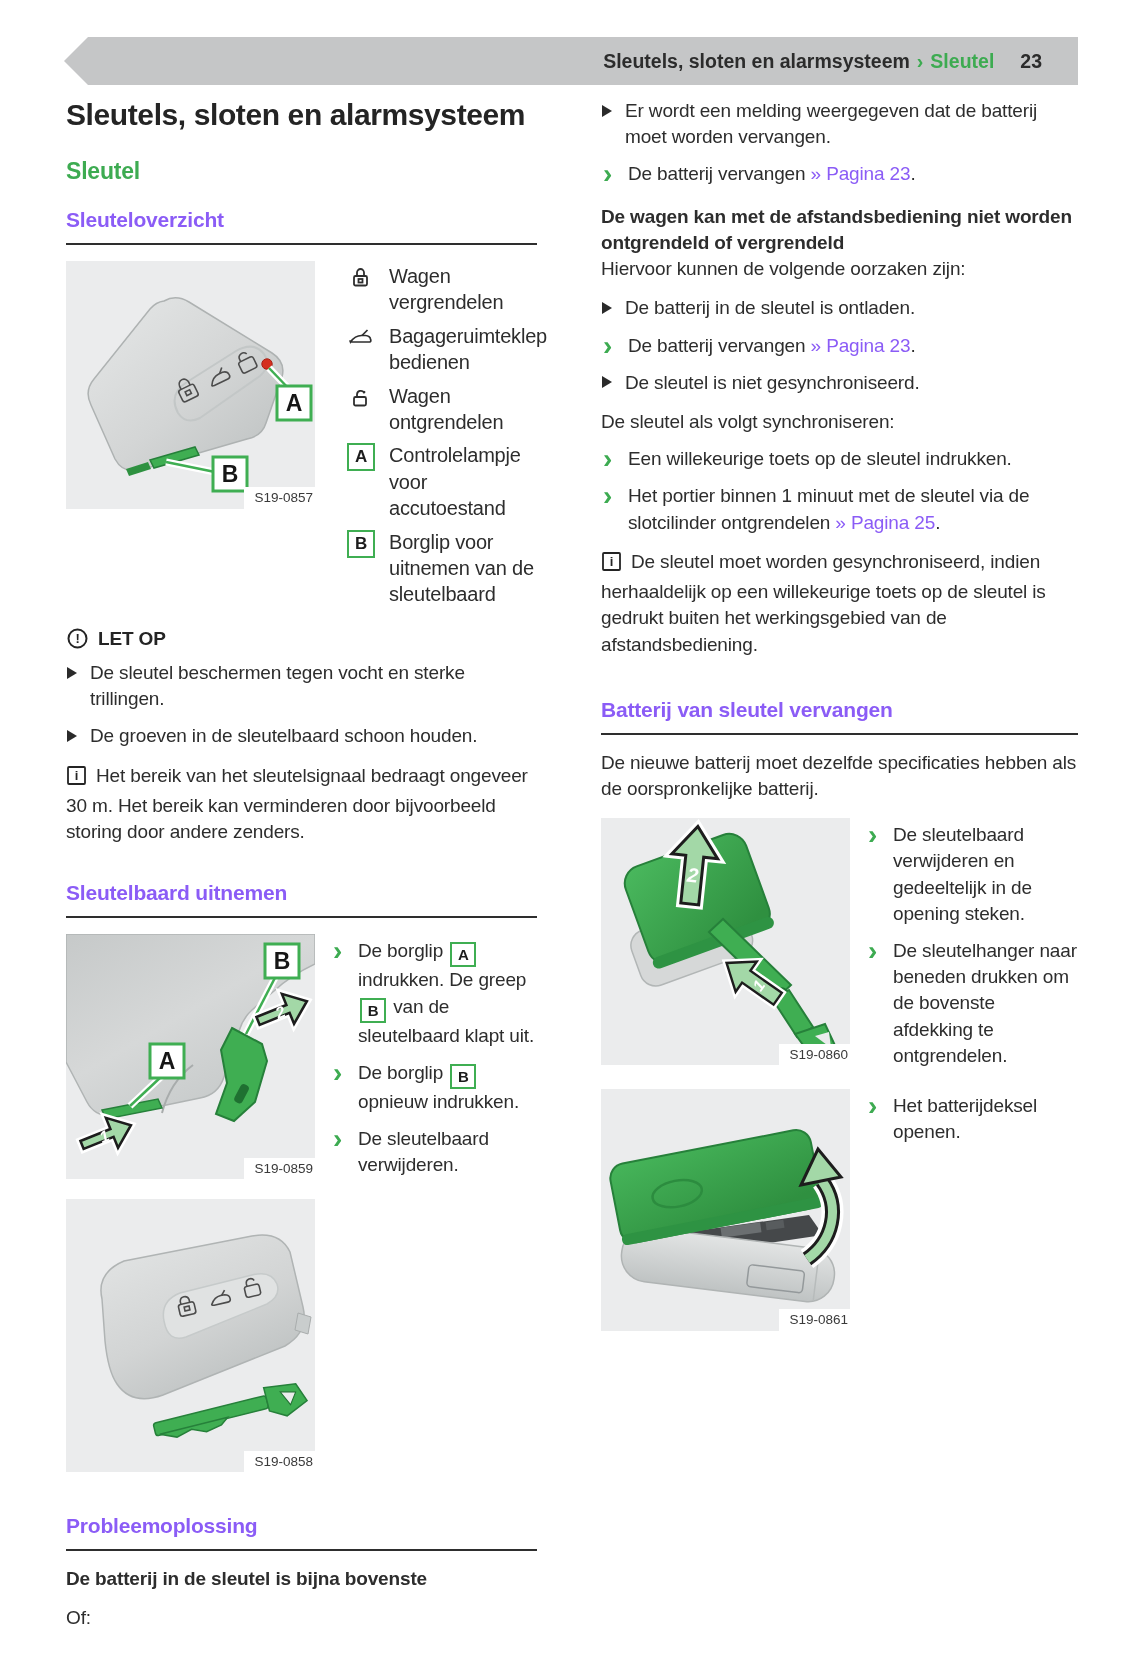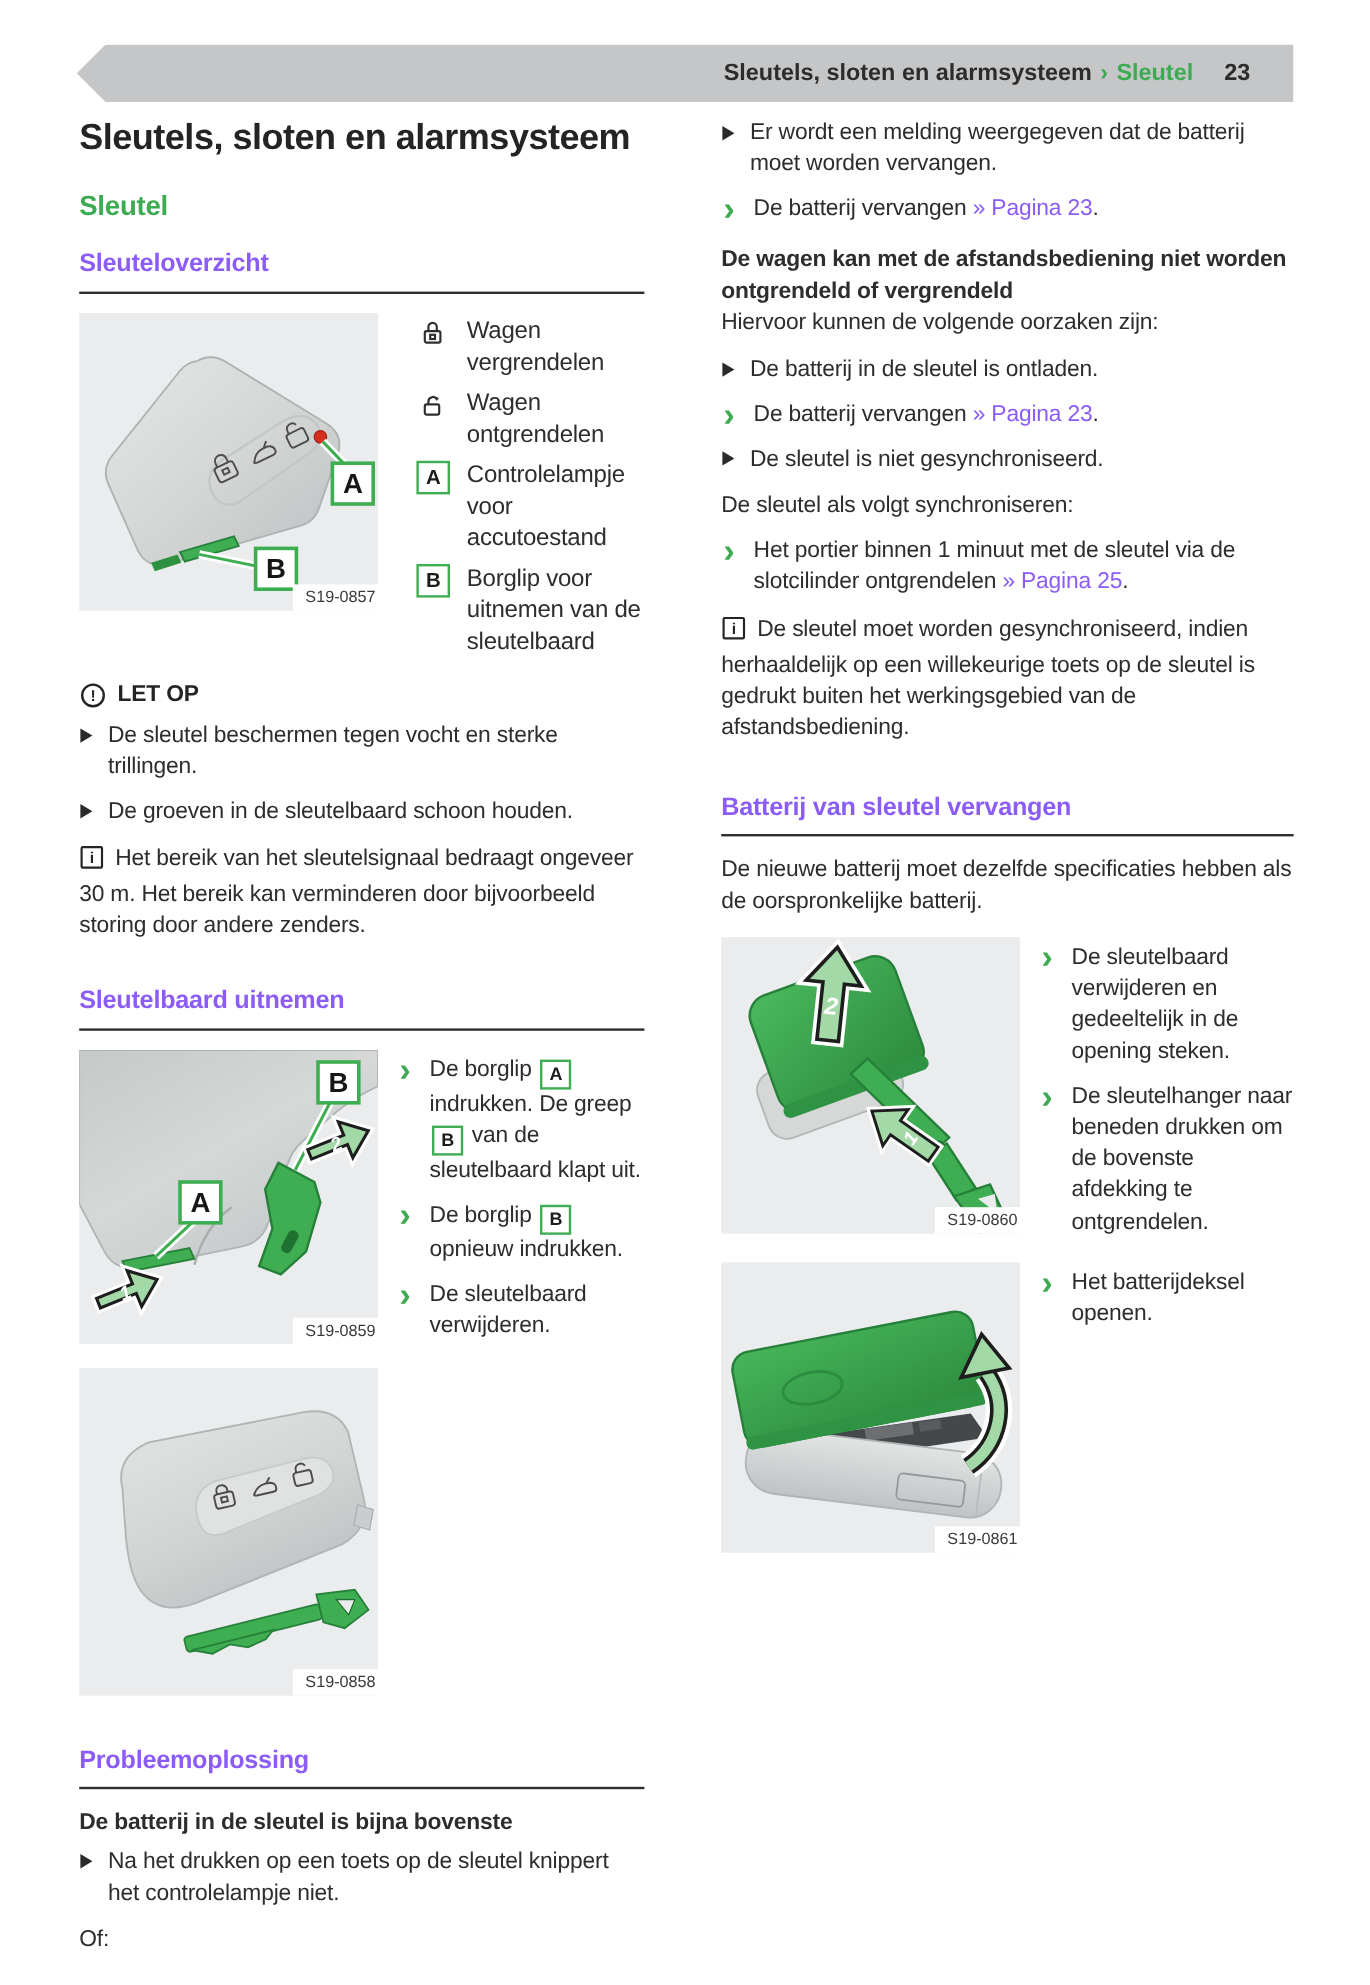--- a/index.html
+++ b/index.html
@@ -136,20 +136,28 @@
 
       <div class="legend">
         <div class="lg-item">
           <span class="lg-ico">
             <svg width="27" height="27" viewBox="0 0 27 27" fill="none" stroke="#2e2e2e" stroke-width="1.8">
               <rect x="7" y="12" width="13" height="9.5" rx="1.5"></rect>
                 <path d="M10,12 V8.5 a3.5,3.5 0 0 1 7,0 V12"></path>
                 <rect x="11.5" y="15" width="4" height="3.5"></rect>
             </svg></span>
           <span class="lg-txt">Wagen vergrendelen</span>
+        </div>
+        <div class="lg-item">
+          <span class="lg-ico">
+            <svg width="27" height="27" viewBox="0 0 27 27" fill="none" stroke="#2e2e2e" stroke-width="1.7">
+              <path d="M3.5,18 q4.5,-6.5 11,-6.5 h4 q4.5,0.5 5,3.5 l0.3,1.3 q0.4,1.7 -2,1.7 h-16.5 q-2.6,0 -2.2,-1.6 z"></path>
+                <path d="M15,11.5 l5.5,-5.5"></path>
+            </svg></span>
+          <span class="lg-txt">Bagageruimteklep bedienen</span>
         </div>
         <div class="lg-item">
           <span class="lg-ico">
             <svg width="27" height="27" viewBox="0 0 27 27" fill="none" stroke="#2e2e2e" stroke-width="1.8">
               <rect x="7" y="13" width="12" height="8.5" rx="1.5"></rect>
                 <path d="M10,13 V10.5 a3.8,3.8 0 0 1 7,-1.9 l1,-1.2"></path>
             </svg></span>
           <span class="lg-txt">Wagen ontgrendelen</span>
         </div>
         <div class="lg-item">
@@ -277,21 +285,20 @@
             <path d="M217,204 L232,208 L224,219 Z" fill="#ebeced" stroke="#1f7031" stroke-width="1"></path>
           </g>
         </svg>
         <span class="figcap">S19-0858</span>
       </div>
       <div class="side"></div>
     </div>
 
     <div class="h3 mt40">Probleemoplossing</div>
     <p class="para bold" style="margin-top:15px;">De batterij in de sleutel is bijna bovenste</p>
-    <div class="tri" style="margin-top:6px;">Na het drukken op een toets op de sleutel knippert het controlelampje niet.</div>
     <p class="para">Of:</p>
   </div>
 
   <div class="col col-right body-text">
 
     <div class="tri" style="margin-top:14px;">Er wordt een melding weergegeven dat de batterij moet worden vervangen.</div>
 
     <div class="chev">
       <span>De batterij vervangen </span><span class="link">» Pagina 23</span><span>.</span>
     </div>
@@ -304,20 +311,21 @@
     <div class="tri" style="margin-top:13px;">De batterij in de sleutel is ontladen.</div>
 
     <div class="chev">
       <span>De batterij vervangen </span><span class="link">» Pagina 23</span><span>.</span>
     </div>
 
     <div class="tri">De sleutel is niet gesynchroniseerd.</div>
 
     <p class="para">De sleutel als volgt synchroniseren:</p>
 
+    <div class="chev">Een willekeurige toets op de sleutel indrukken.</div>
     <div class="chev">
       <span>Het portier binnen 1 minuut met de sleutel via de slotcilinder ontgrendelen </span><span class="link">» Pagina 25</span><span>.</span>
     </div>
 
     <p class="para note">
       <span class="ico">
         <svg width="21" height="21" viewBox="0 0 21 21">
           <rect x="2" y="2" width="17" height="17" rx="1" fill="none" stroke="#242424" stroke-width="1.8"></rect>
           <text x="10.5" y="15.3" text-anchor="middle" font-size="13" font-weight="bold" fill="#242424">i</text>
         </svg></span><span>De sleutel moet worden gesynchroniseerd, indien herhaaldelijk op een willekeurige toets op de sleutel is gedrukt buiten het werkingsgebied van de afstandsbediening.</span>

